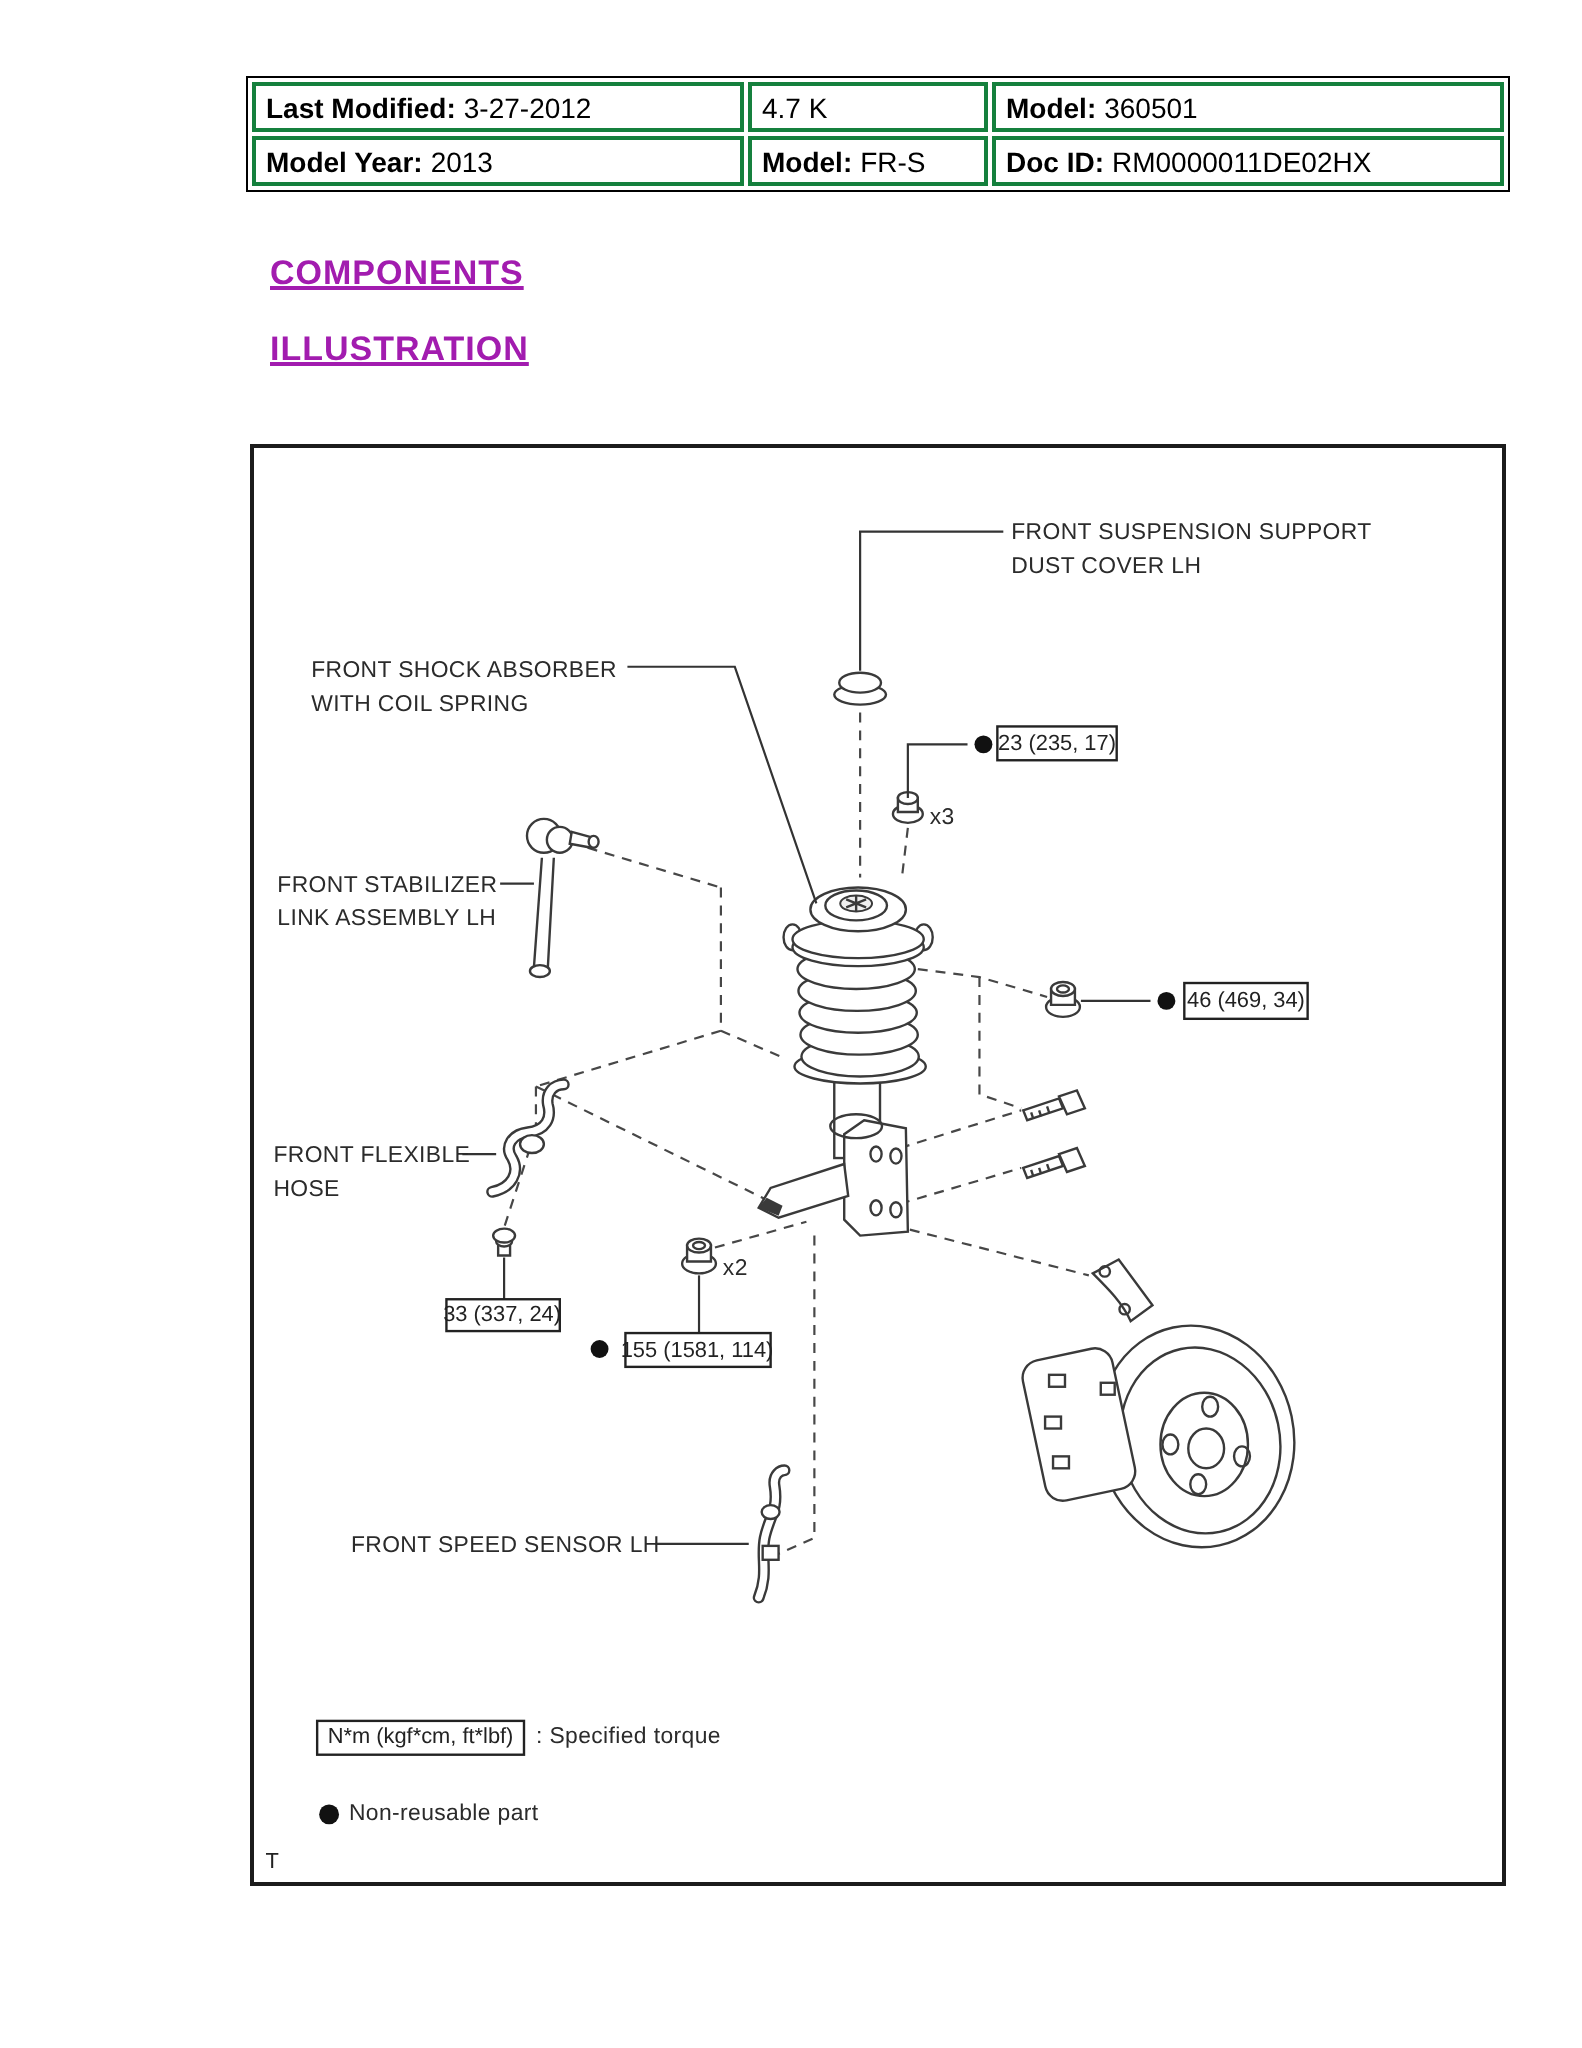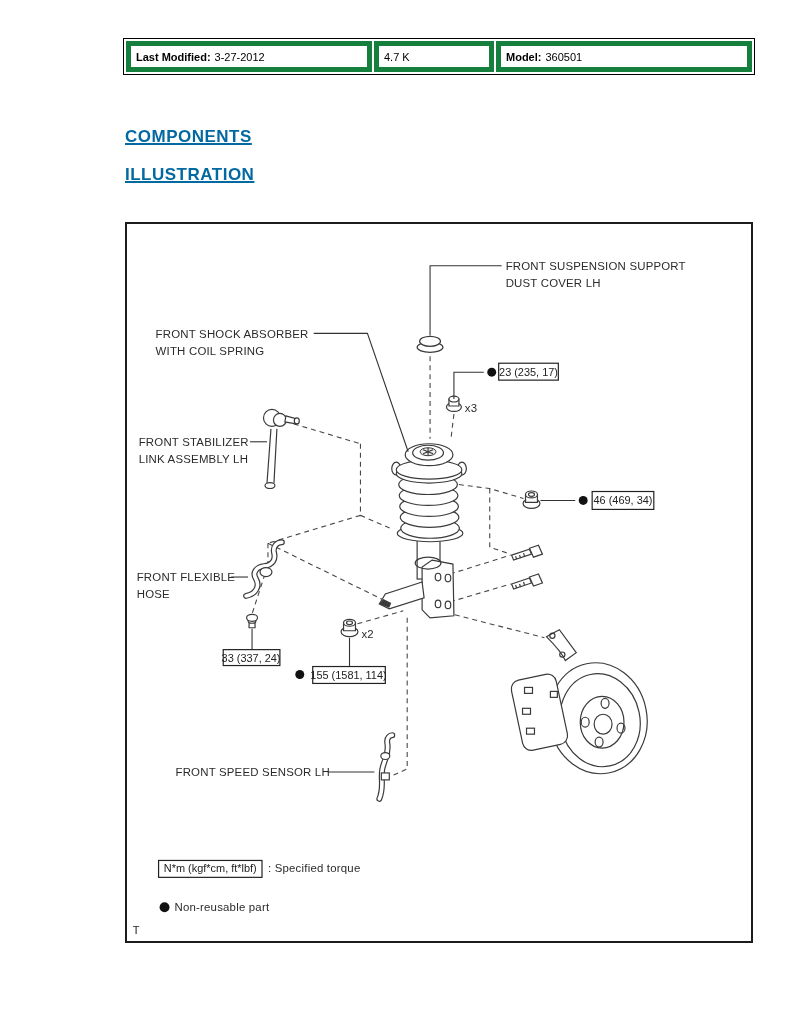--- a/index.html
+++ b/index.html
@@ -3,28 +3,28 @@
 <meta charset="utf-8">
 <style>
   html,body{margin:0;padding:0;background:#fff;}
   .page{position:relative;width:791px;height:1024px;background:#ffffff;
         font-family:"Liberation Sans",sans-serif;color:#000;overflow:hidden;}
 
   
   .meta-table{position:absolute;left:123px;top:38px;width:632px;}
   .meta-table table{border-collapse:separate;border-spacing:2px;width:100%;
         table-layout:fixed;border:1px solid #000;background:#fff;}
-  .meta-table td{border:5px solid #15803d;padding:1px 5px;font-size:11px;height:19px;
+  .meta-table td{border:2px solid #15803d;padding:1px 5px;font-size:14px;height:19px;
         white-space:nowrap;overflow:hidden;vertical-align:middle;}
   .meta-table .lbl{font-weight:bold;}
   .meta-table .val{margin-left:4px;}
 
   
-  .hlink{position:absolute;left:125px;font-size:17px;font-weight:bold;
-        letter-spacing:.5px;color:#0369a1;text-decoration:underline;
+  .hlink{position:absolute;left:135px;font-size:17px;font-weight:bold;
+        letter-spacing:.5px;color:#a21caf;text-decoration:underline;
         text-decoration-thickness:2px;cursor:pointer;}
   .h-components{top:127px;}
   .h-illustration{top:165px;text-align:right;}
 
   
   .illustration{position:absolute;left:125px;top:222px;width:628px;height:721px;
         border:2px solid #1c1c1c;background:#fff;box-sizing:border-box;}
   svg{display:block;}
   .art{stroke:#3a3a3a;stroke-width:1.2;fill:#ffffff;}
   .artn{stroke:#3a3a3a;stroke-width:1.2;fill:none;}
@@ -52,20 +52,31 @@
       <tbody>
           <tr>
         <td>
           <span class="lbl">Last Modified:</span><span class="val">3-27-2012</span>
         </td>
         <td>
           <span>4.7 K</span>
         </td>
         <td>
           <span class="lbl">Model:</span><span class="val">360501</span>
+        </td>
+      </tr>
+      <tr>
+        <td>
+          <span class="lbl">Model Year:</span><span class="val">2013</span>
+        </td>
+        <td>
+          <span class="lbl">Model:</span><span class="val">FR-S</span>
+        </td>
+        <td>
+          <span class="lbl">Doc ID:</span><span class="val">RM0000011DE02HX</span>
         </td>
       </tr>
     </tbody>
       </table>
   </div>
 
   <div class="hlink h-components">COMPONENTS</div>
   <div class="hlink h-illustration">ILLUSTRATION</div>
 
   <div class="illustration">

